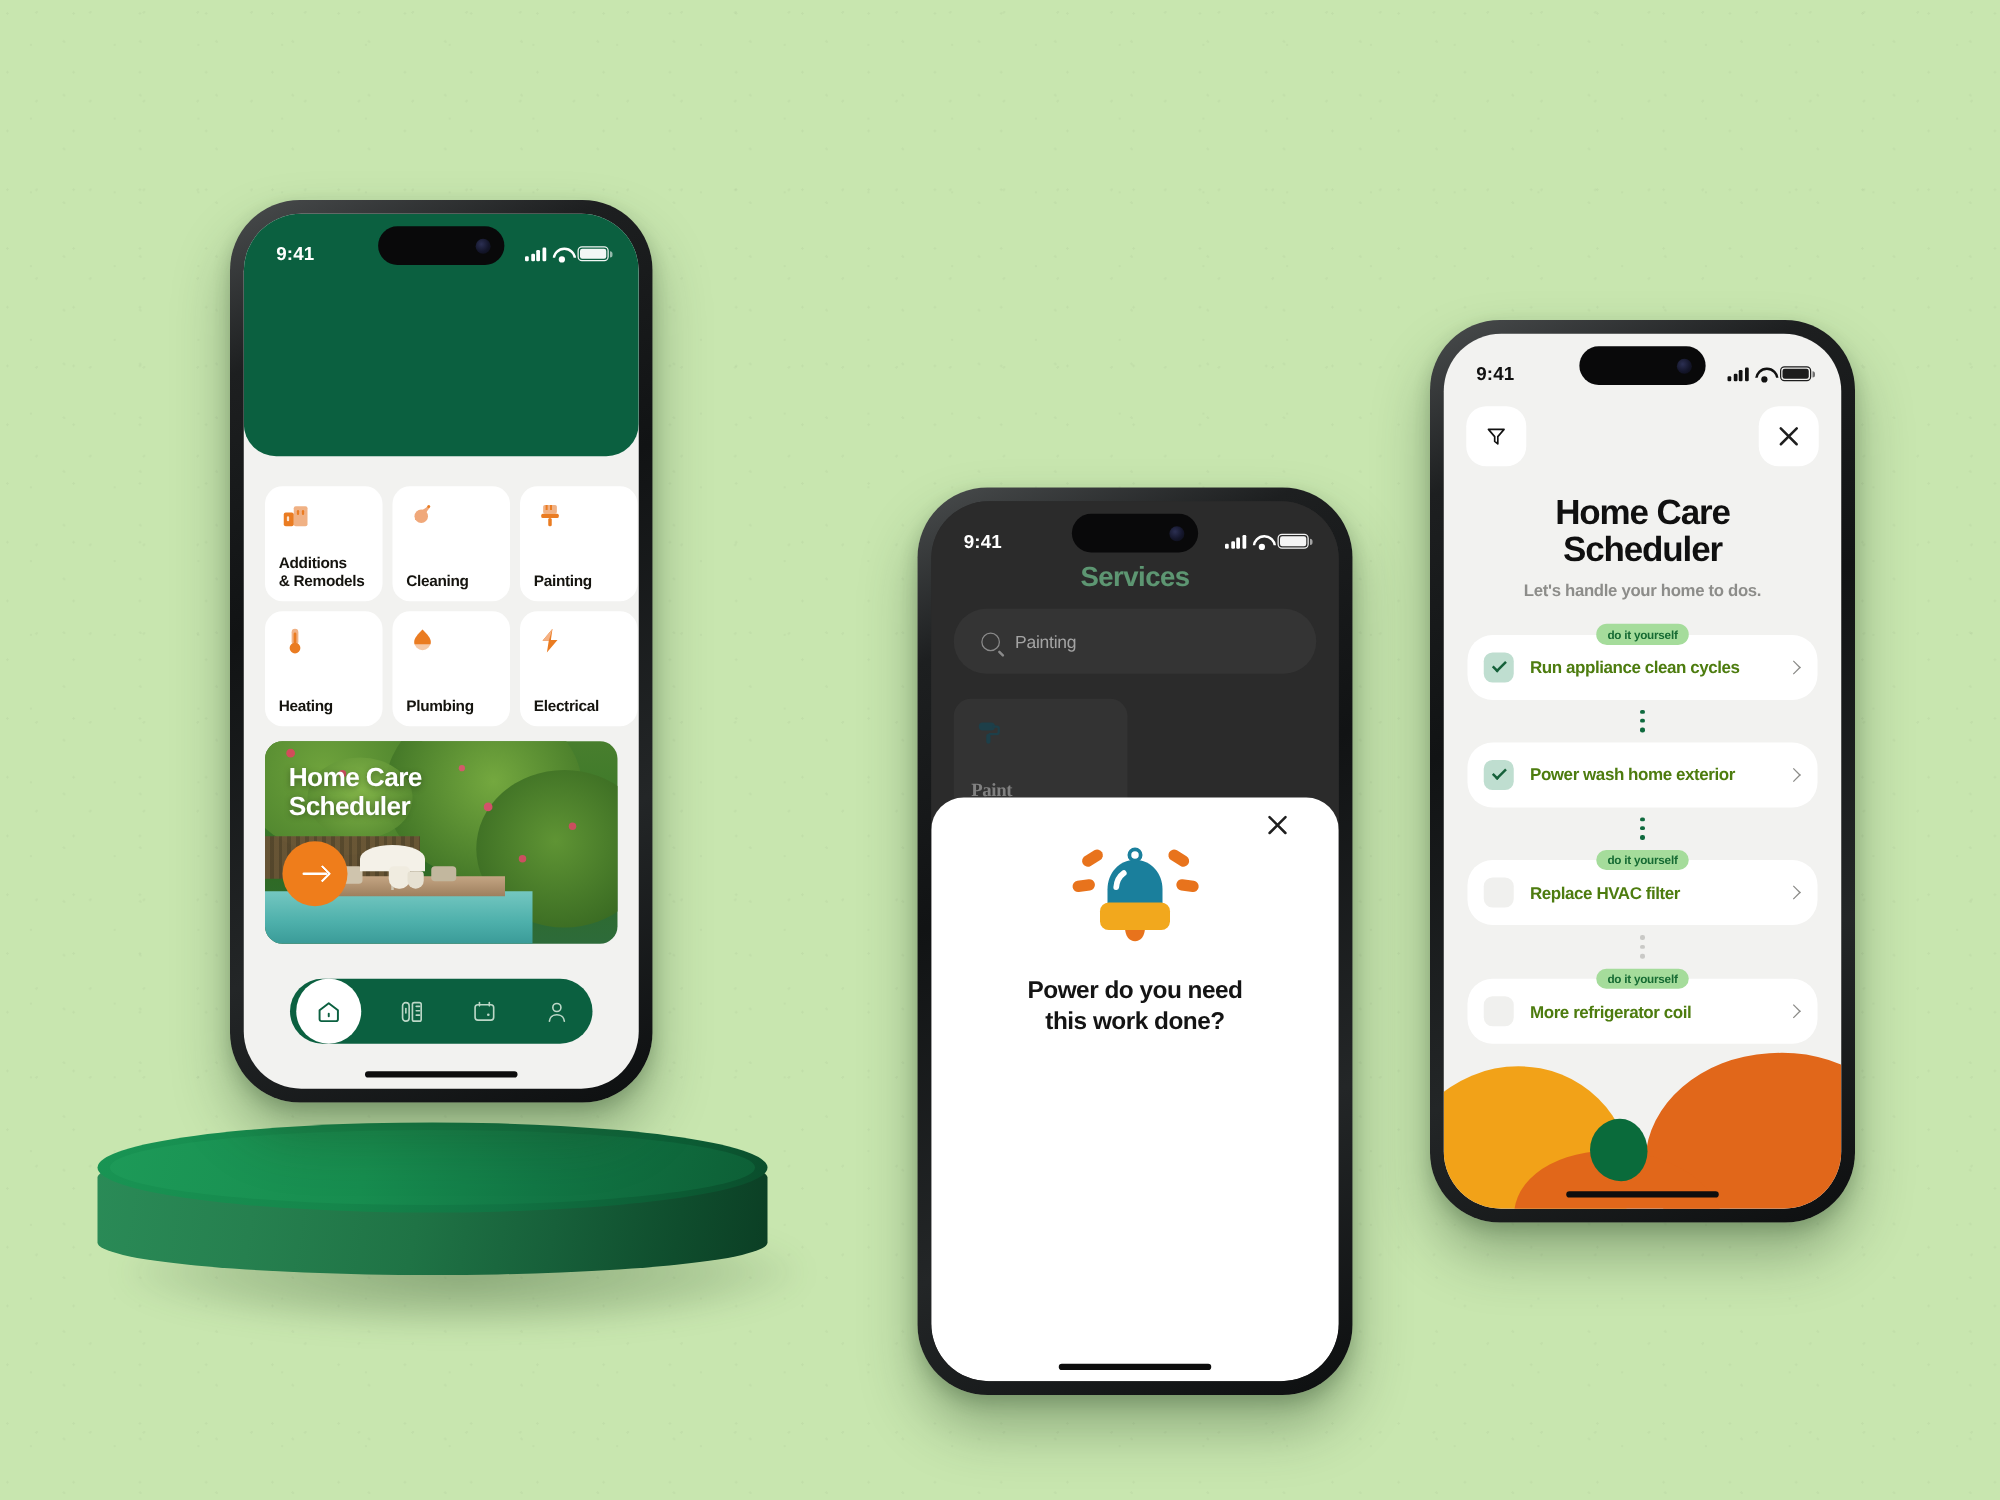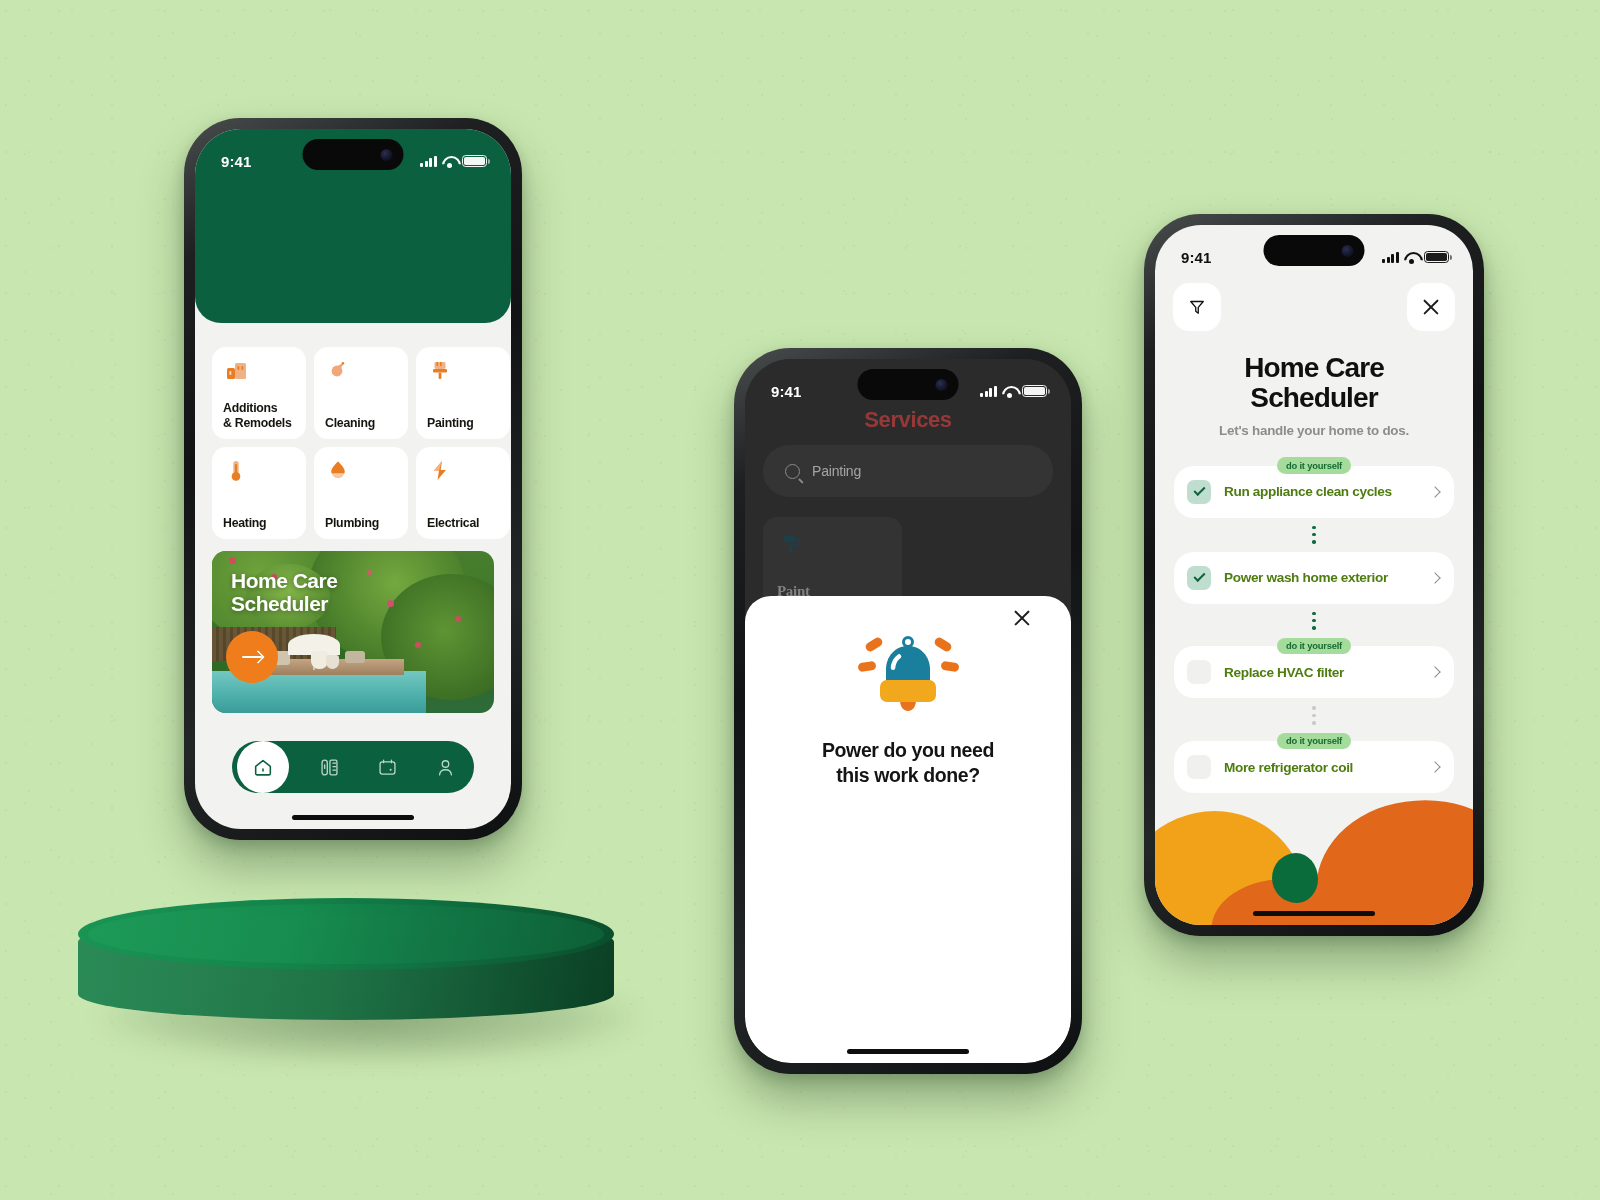--- a/index.html
+++ b/index.html
@@ -60,20 +60,21 @@
   }
 
   
   .phone {
     position: absolute;
     z-index: 5;
     border-radius: 56px;
     background: linear-gradient(155deg,#4a4d4e 0%, #1d1f20 16%, #111314 40%, #232627 72%, #0d0f10 100%);
     padding: 11px;
     box-shadow: 0 26px 44px rgba(30,60,28,.34), 0 6px 14px rgba(30,60,28,.22);
+    margin-top: 42px;
   }
   .phone-inner {
     position: relative;
     width: 100%; height: 100%;
     border-radius: 46px;
     overflow: hidden;
     background: #f2f2f0;
   }
   .notch {
     position: absolute;
@@ -224,21 +225,21 @@
     margin-left:-7px;
   }
 
   
   #phone2 { left: 734px; top: 348px; width: 348px; height: 726px; }
   #phone2 .phone-inner{ background:#2b2b2b; }
   #phone2 .statusbar { color: #ffffff; }
   .p2-dim{ position:absolute; inset:0; background:#2b2b2b; }
   .p2-title{
     position:absolute; top:48px; left:0; right:0; text-align:center;
-    font-size: 22px; font-weight:700; color:#ef4444; letter-spacing:-.4px;
+    font-size: 22px; font-weight:700; color:#86efac; letter-spacing:-.4px;
     opacity:.55;
   }
   .p2-search{
     position:absolute; left:18px; right:18px; top: 86px; height: 52px;
     background:#343434; border-radius:26px;
     display:flex; align-items:center; gap:12px; padding-left:22px;
   }
   .p2-search .mag2{ position:relative; width:15px;height:15px;border:1.7px solid #8a8a8a;border-radius:50%;}
   .p2-search .mag2::after{content:""; position:absolute; right:-5px; bottom:-4px; width:6px;height:1.7px;background:#8a8a8a;transform:rotate(45deg);border-radius:2px;}
   .p2-search .val{ color:#c9c9c9; font-size:14px; letter-spacing:-.2px; opacity:.75;}

